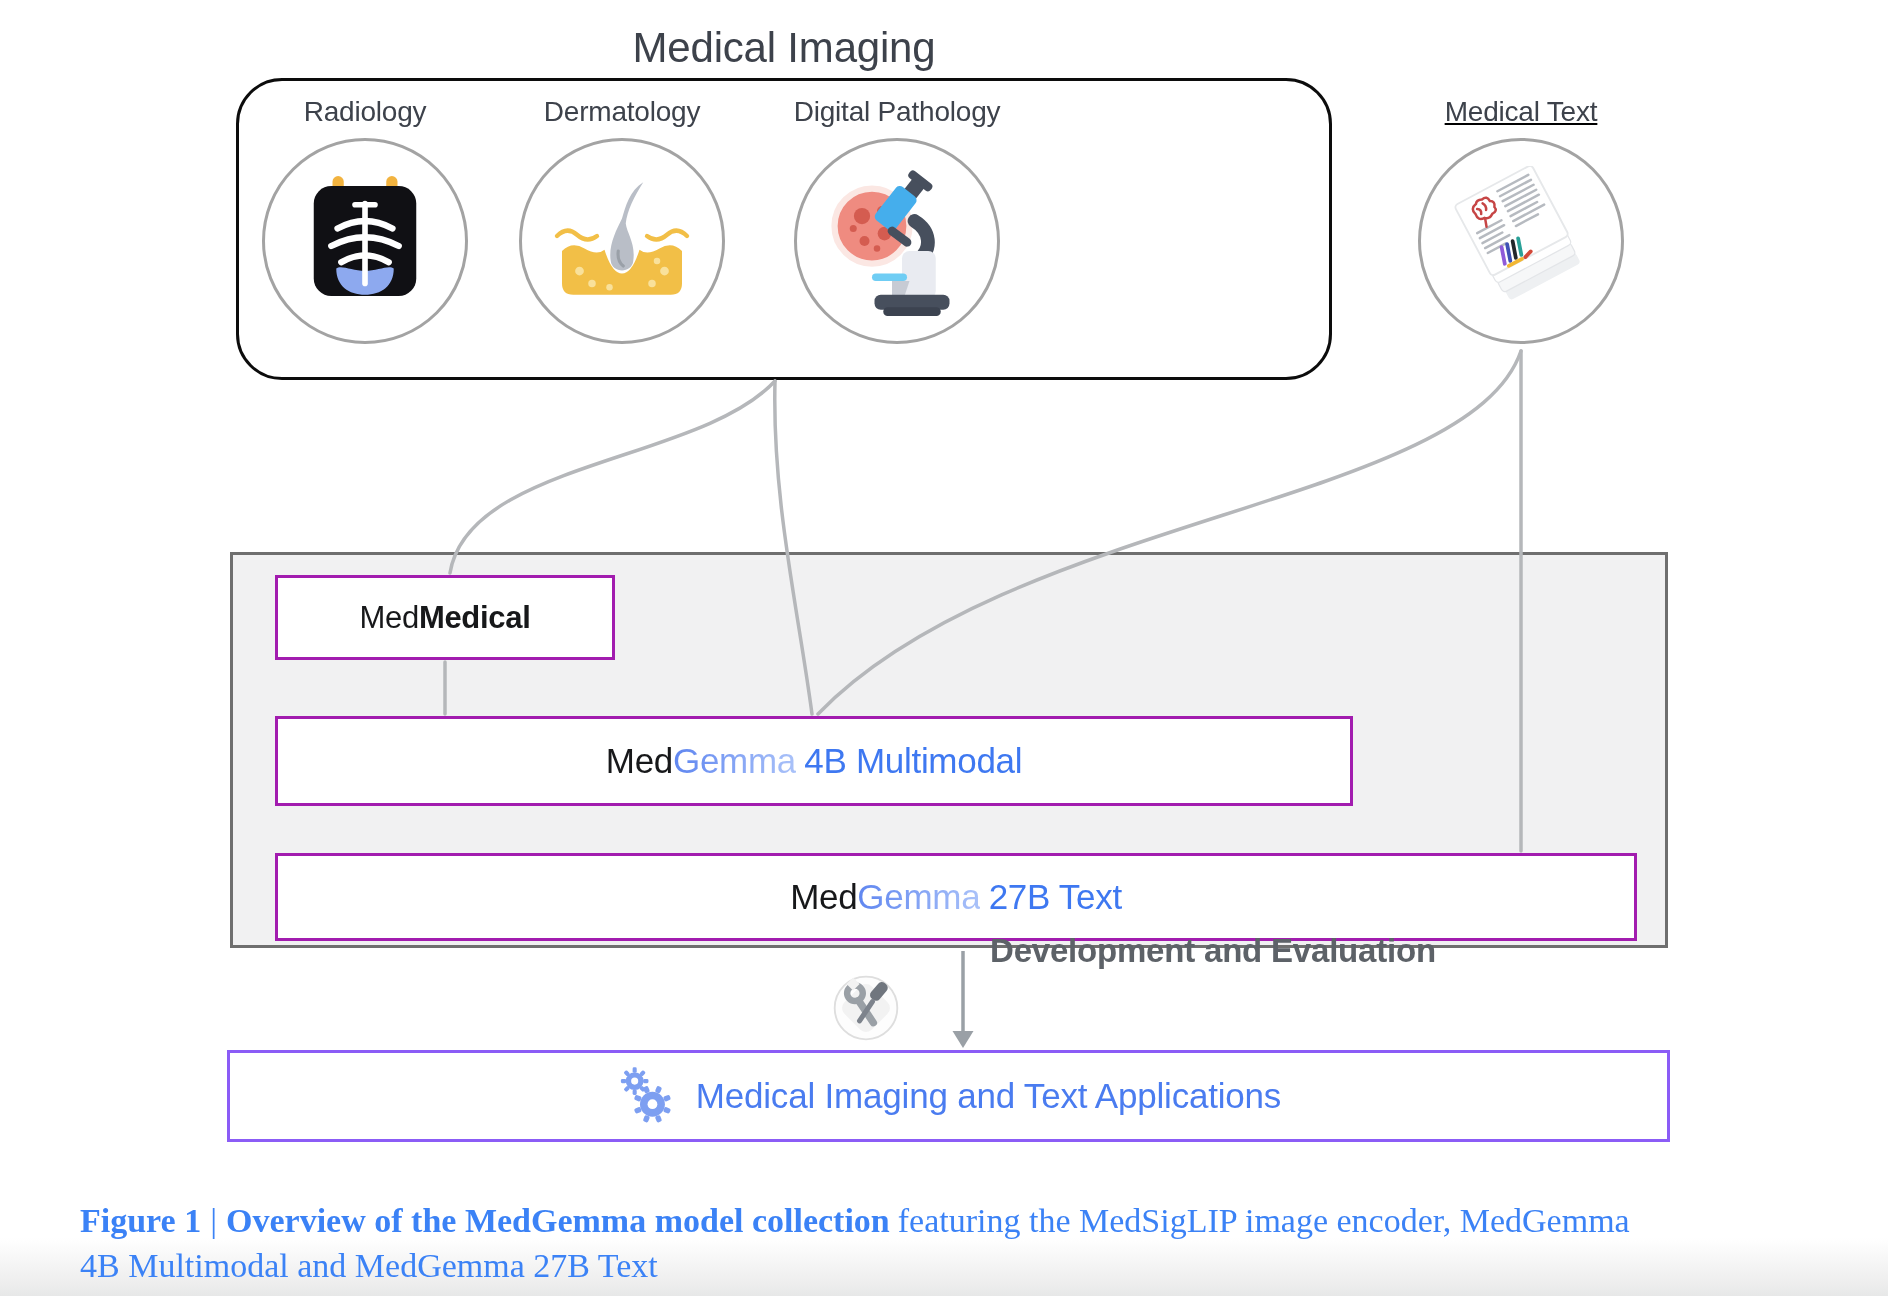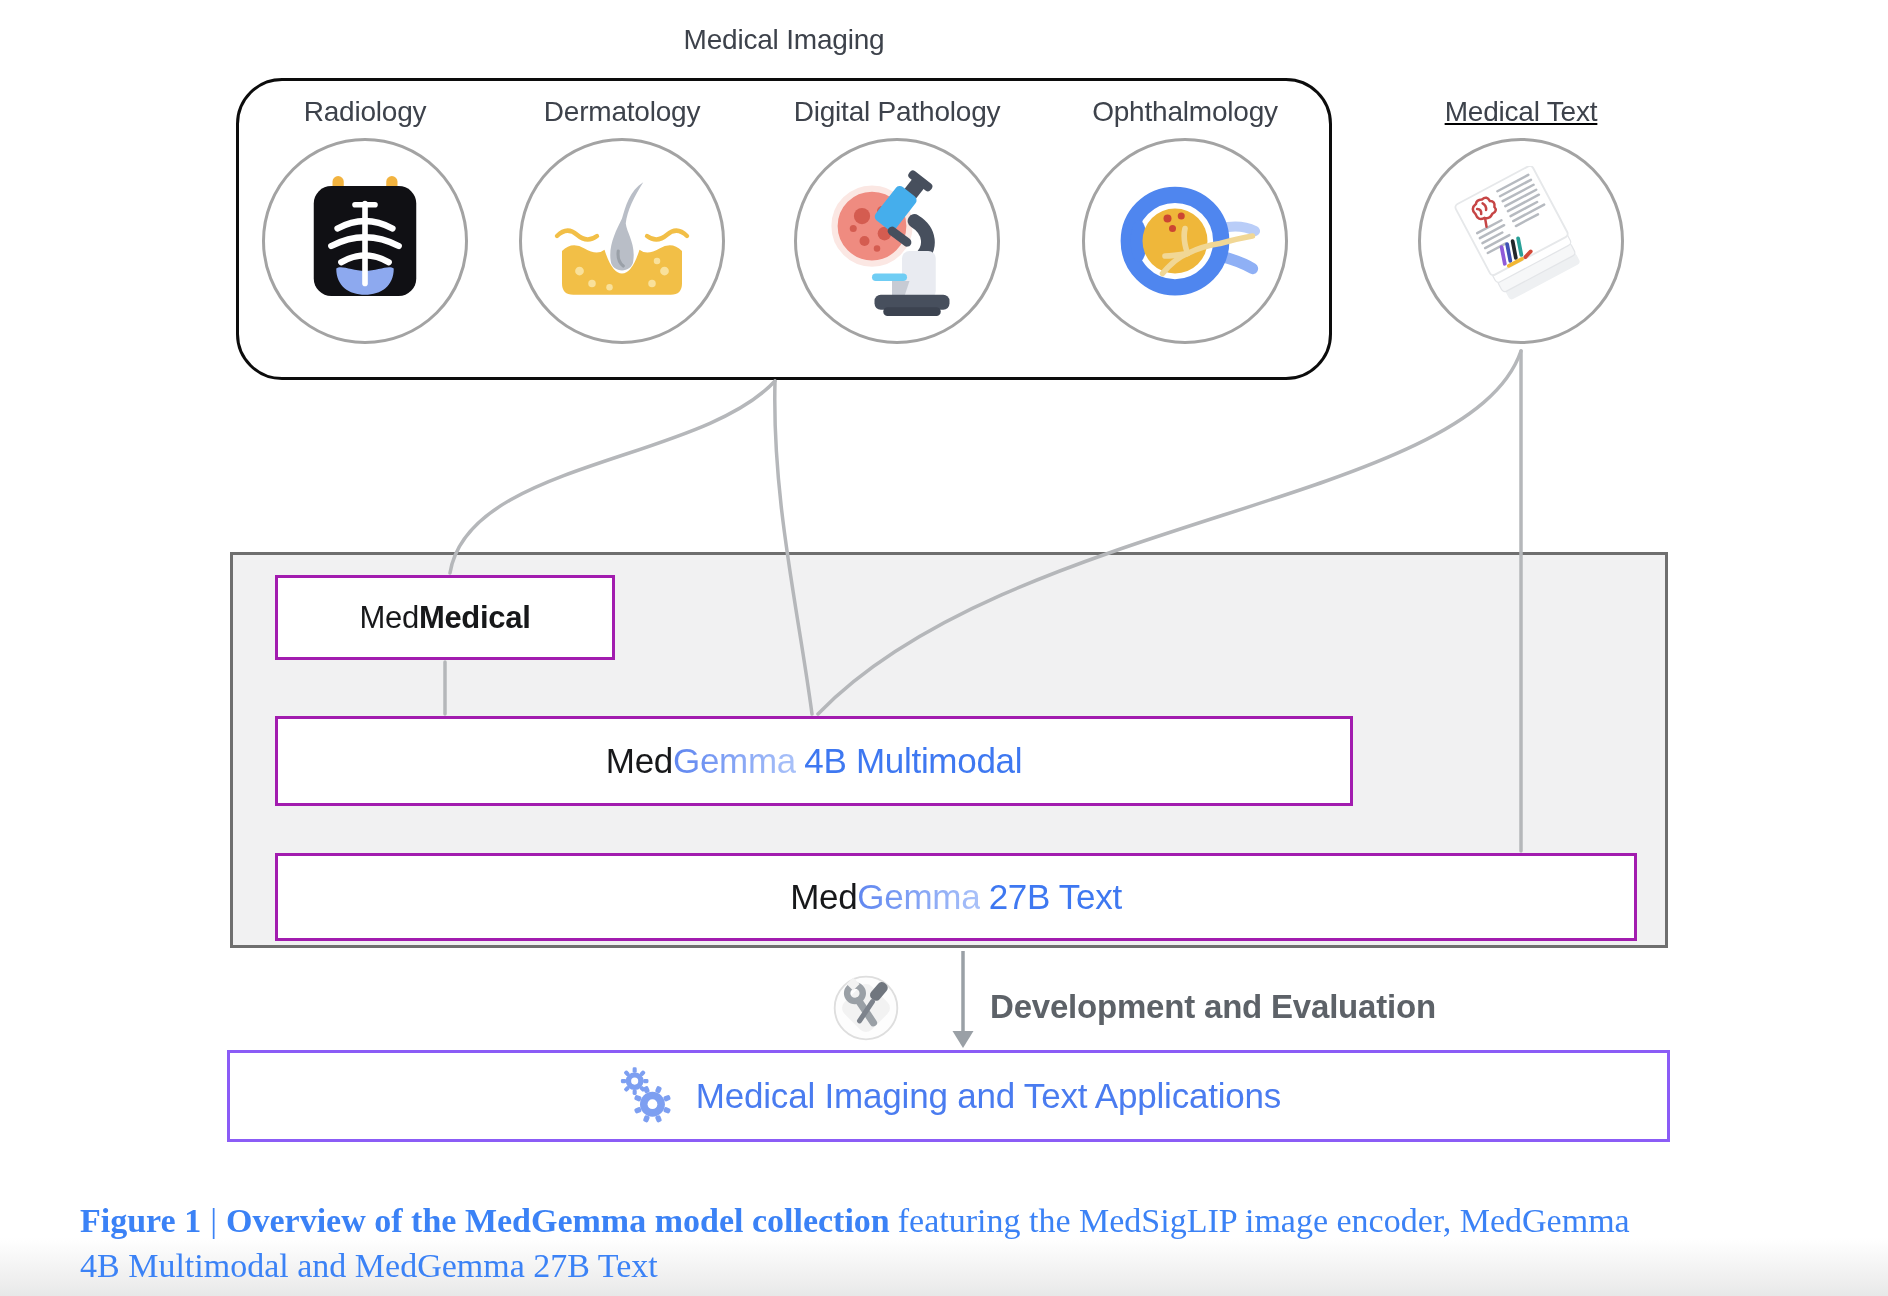--- a/index.html
+++ b/index.html
@@ -8,21 +8,21 @@
 
   
   .bottom-fade{position:absolute;left:0;top:1238px;width:1888px;height:58px;z-index:0;
     background:linear-gradient(180deg, rgba(238,238,238,0) 0%, #ededed 80%, #e7e8e8 100%);}
   .gray-container{position:absolute;left:230px;top:552px;width:1438px;height:396px;z-index:1;
     background:#f1f1f2;border:3px solid #6f6f6f;box-sizing:border-box;}
   .connectors{position:absolute;left:0;top:0;z-index:2;}
 
   
   .mi-title{position:absolute;left:236px;top:24px;width:1096px;text-align:center;z-index:3;
-    font-size:28px;font-weight:500;color:#3d424b;letter-spacing:-0.2px;}
+    font-size:42px;font-weight:500;color:#3d424b;letter-spacing:-0.2px;}
   .mi-box{position:absolute;left:236px;top:78px;width:1096px;height:302px;z-index:1;
     border:3.5px solid #0c0c0c;border-radius:46px;box-sizing:border-box;background:transparent;}
   .domain-item{position:absolute;top:96px;width:300px;text-align:center;z-index:3;}
   .domain-label{font-size:28px;font-weight:500;color:#3d424b;letter-spacing:-0.2px;}
   .domain-circle{width:206px;height:206px;border:3px solid #a3a3a3;border-radius:50%;
     background:#fff;margin:10px auto 0;display:flex;align-items:center;justify-content:center;box-sizing:border-box;}
   .domain-circle svg{width:150px;height:150px;}
 
   
   .model-box{position:absolute;z-index:3;background:#fff;border:3px solid #a21caf;box-sizing:border-box;
@@ -34,21 +34,21 @@
   .m-bold{color:#17181a;font-weight:700;}
   .m-grad{color:#8aa6f3;}
   @supports ((-webkit-background-clip:text) or (background-clip:text)){
     .m-grad{background:linear-gradient(90deg,#5f86f0 0%,#aac2f9 100%);
       -webkit-background-clip:text;background-clip:text;color:transparent;}
   }
   .m-blue{color:#3e78f1;margin-left:0.24em;}
 
   
   .tools-badge{position:absolute;left:831px;top:973px;width:70px;height:70px;z-index:3;}
-  .dev-label{position:absolute;left:990px;top:988px;z-index:3;
+  .dev-label{position:absolute;left:990px;top:932px;z-index:3;
     font-size:33px;font-weight:700;color:#5d6268;letter-spacing:-0.2px;}
 
   
   .apps-box{position:absolute;left:227px;top:1050px;width:1443px;height:92px;z-index:3;
     background:#fff;border:3px solid #8b5cf6;box-sizing:border-box;
     display:flex;align-items:center;justify-content:center;gap:16px;}
   .apps-box svg{width:64px;height:64px;margin-top:4px;}
   .apps-label{font-size:35px;font-weight:500;color:#4a7cf0;letter-spacing:-0.2px;}
 
   
@@ -139,40 +139,20 @@
         <path d="M56,52 L68,61" stroke="#474f5d" stroke-width="7" stroke-linecap="round"></path>
         <rect x="64" y="68" width="27" height="38" rx="6" fill="#e9ebf1"></rect>
         <rect x="40" y="86" width="28" height="6" rx="3" fill="#6fcdf4"></rect>
         <path d="M56,92 L70,92 L66,104 L56,104 Z" fill="#c7cbd4"></path>
         <rect x="42" y="103" width="60" height="12" rx="5" fill="#474f5d"></rect>
         <rect x="49" y="113" width="46" height="7" rx="3.5" fill="#3c4350"></rect>
       </svg>
     </div>
   </div>
 
-  <div class="domain-item" style="left:1035px;">
-    <div class="domain-label">Ophthalmology</div>
-    <div class="domain-circle">
-      <svg viewBox="0 0 120 120">
-        <path d="M88,50 Q104,46 116,52" stroke="#b9cdf8" stroke-width="8" fill="none" stroke-linecap="round"></path>
-        <path d="M88,72 Q104,76 114,82" stroke="#8fb0f5" stroke-width="9" fill="none" stroke-linecap="round"></path>
-        <circle cx="52" cy="60" r="37" fill="none" stroke="#4f86ef" stroke-width="13"></circle>
-        <ellipse cx="23" cy="60" rx="6.5" ry="17" fill="#4f86ef"></ellipse>
-        <circle cx="52" cy="60" r="26" fill="#efb73a"></circle>
-        <circle cx="46" cy="42" r="3.2" fill="#cc4532"></circle>
-        <circle cx="57" cy="40" r="2.8" fill="#cc4532"></circle>
-        <circle cx="50" cy="50" r="2.8" fill="#cc4532"></circle>
-        <g fill="none" stroke="#f1d795" stroke-width="4.5" stroke-linecap="round">
-          <path d="M42,86 Q52,74 62,70 Q74,64 88,62 Q102,58 114,56"></path>
-          <path d="M62,70 Q58,58 60,50"></path>
-          <path d="M62,70 Q50,72 44,72"></path>
-        </g>
-      </svg>
-    </div>
-  </div>
 
   <div class="domain-item" style="left:1371px;text-decoration:underline;">
     <div class="domain-label">Medical Text</div>
     <div class="domain-circle">
       <svg viewBox="0 0 120 120">
         <g transform="rotate(-28 60 60)">
           <rect x="30" y="88" width="64" height="10" rx="3" fill="#eef0f2"></rect>
           <rect x="28" y="79" width="66" height="11" rx="3" fill="#f6f7f8" stroke="#e3e5e8" stroke-width="1"></rect>
           <rect x="27" y="70" width="68" height="11" rx="3" fill="#ffffff" stroke="#e3e5e8" stroke-width="1"></rect>
           <rect x="26" y="10" width="70" height="64" rx="3" fill="#ffffff" stroke="#e6e8ea" stroke-width="1.5"></rect>

